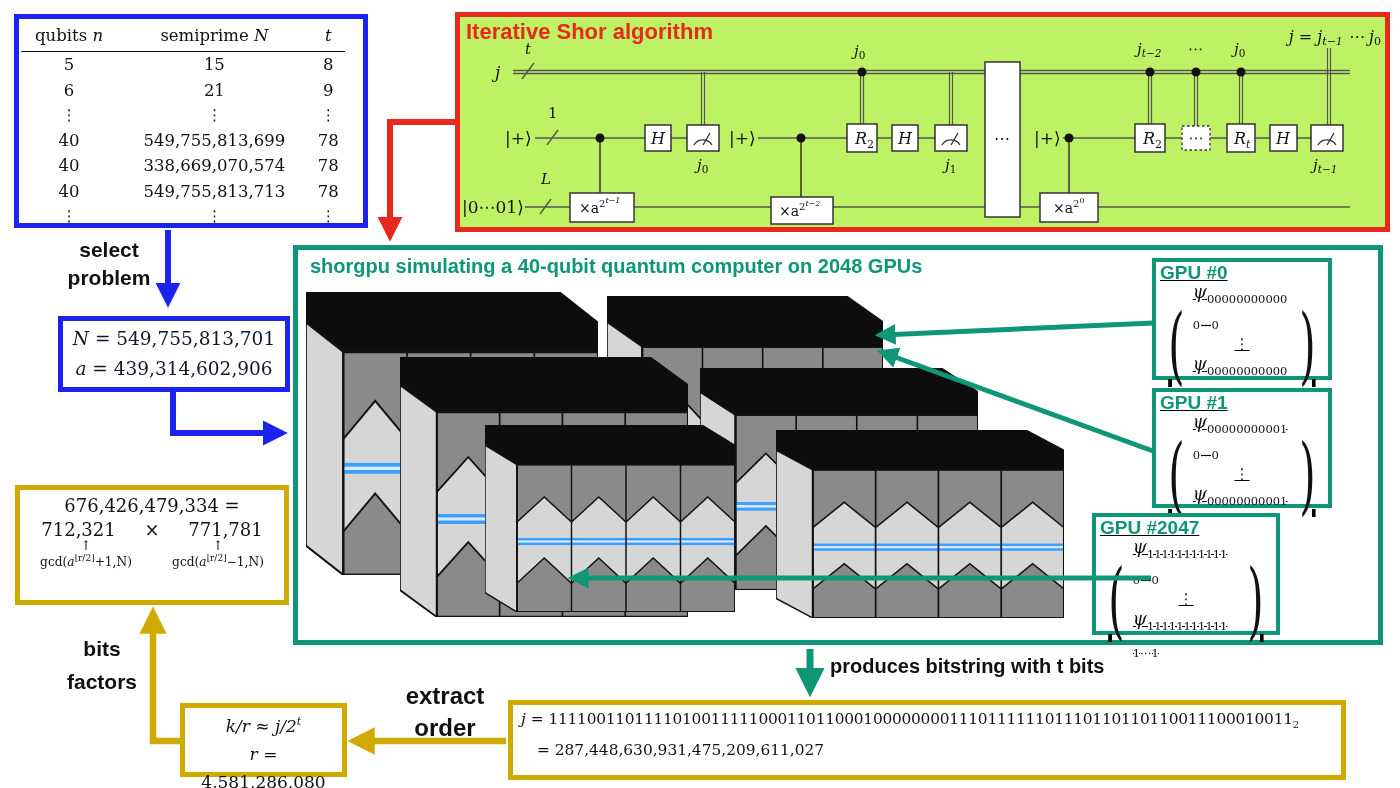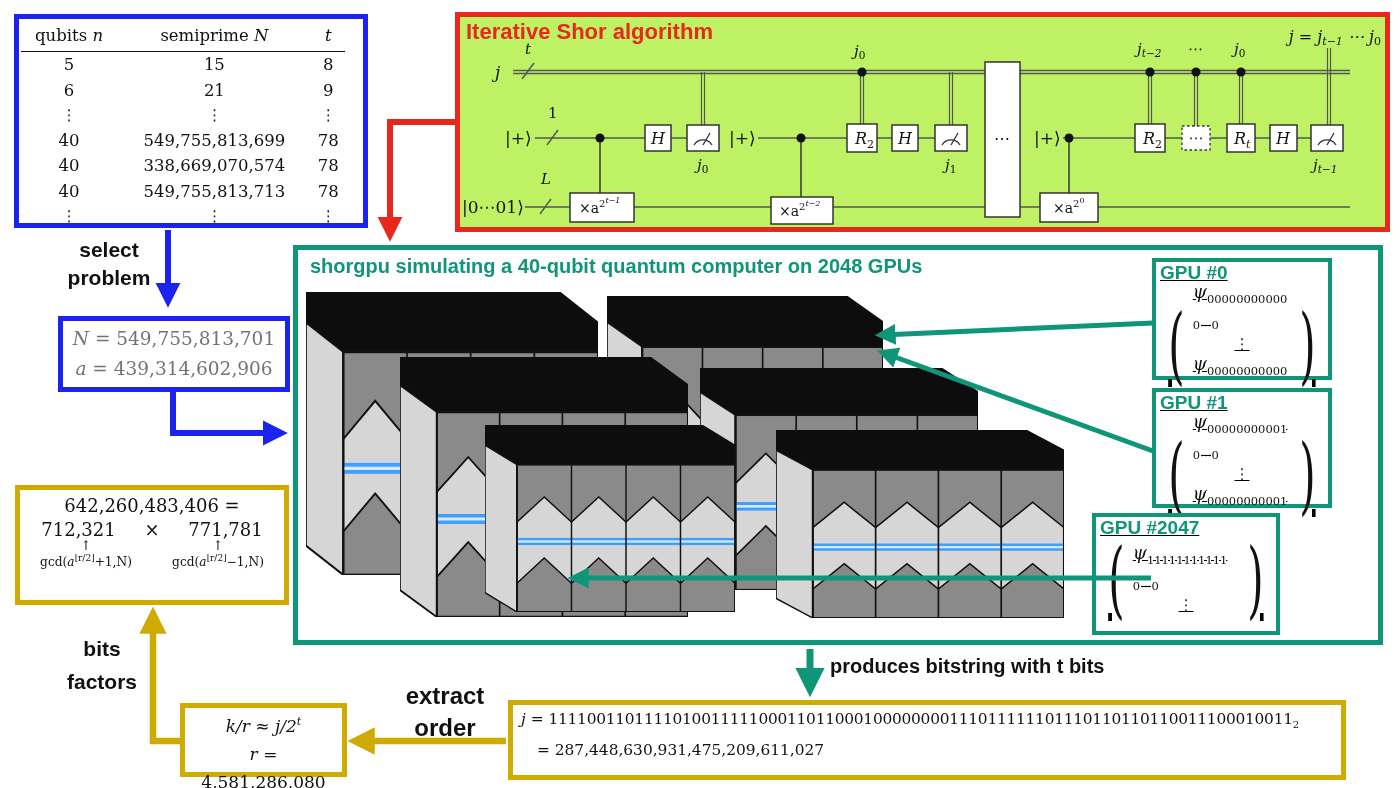--- a/index.html
+++ b/index.html
@@ -44,21 +44,21 @@
   .paren{font-family:"DejaVu Serif",serif;font-size:84px;font-weight:200;line-height:84px;
     transform:scaleX(.5);color:#111;}
   .vec-rows{display:flex;flex-direction:column;align-items:center;color:#111;}
   .vrow{font-family:"DejaVu Serif",serif;font-size:18px;line-height:20px;}
   .vrow .psi{font-style:italic;}
   .vrow sub{font-size:11.5px;}
   .vd{font-family:"DejaVu Serif",serif;font-size:15px;line-height:15px;padding:2px 0;}
 
   
   .problem-box{left:58px;top:316px;width:232px;height:76px;border:5px solid var(--blue);
-    background:#fff;z-index:5;text-align:center;font-size:18.5px;color:#737373;
+    background:#fff;z-index:5;text-align:center;font-size:18.5px;color:#0f172a;
     padding-top:3px;line-height:30px;}
 
   
   .gold{border:5px solid var(--gold);background:#fff;z-index:5;color:#111;}
   .factors-box{left:15px;top:485px;width:274px;height:120px;padding-top:5px;}
   .fline1{text-align:center;font-size:18px;}
   .fline2{display:grid;grid-template-columns:1fr 30px 1fr;font-size:18px;margin-top:3px;}
   .fline2 span{text-align:center;}
   .frow{display:grid;grid-template-columns:1fr 1fr;text-align:center;}
   .f-up{font-size:13px;line-height:11px;}
@@ -309,32 +309,33 @@
   </div>
 </div>
 
 <div class="abs gpu-box" style="left:1092px;top:513px;width:188px;height:122px;">
   <div class="gpu-title">GPU #2047</div>
   <div class="vec">
     <span class="paren">(</span>
     <div class="vec-rows">
       <div class="vrow"><span class="psi">ψ</span><sub>11111111111 0⋯0</sub></div>
       <div class="vd">⋮</div>
+      <div class="vrow"><span class="psi">ψ</span><sub>11111111111 1⋯1</sub></div>
     </div>
     <span class="paren">)</span>
   </div>
 </div>
 
 <div class="abs problem-box serif">
   <div><span class="it">N</span><span> = 549,755,813,701</span></div>
   <div><span class="it">a</span><span> = 439,314,602,906</span></div>
 </div>
 
 <div class="abs gold factors-box serif">
-  <div class="fline1">642,260,483,406 =</div>
+  <div class="fline1">676,426,479,334 =</div>
   <div class="fline2">
     <span>712,321</span>
     <span>×</span>
     <span>771,781</span>
   </div>
   <div class="frow f-up">
     <span>↑</span>
     <span>↑</span>
   </div>
   <div class="frow f-gcd">

